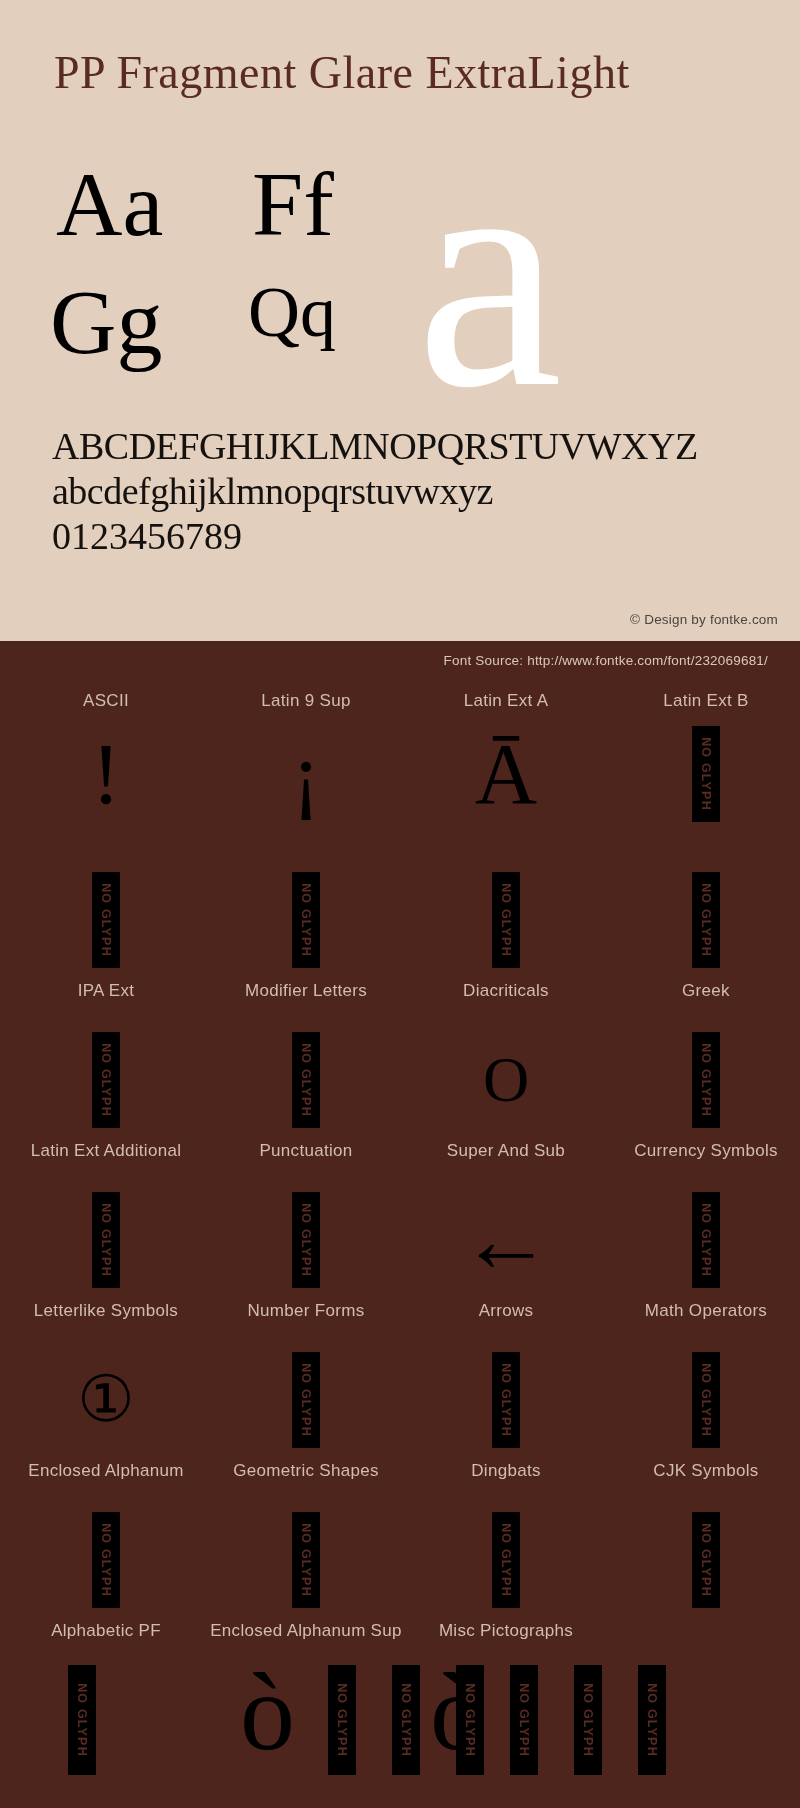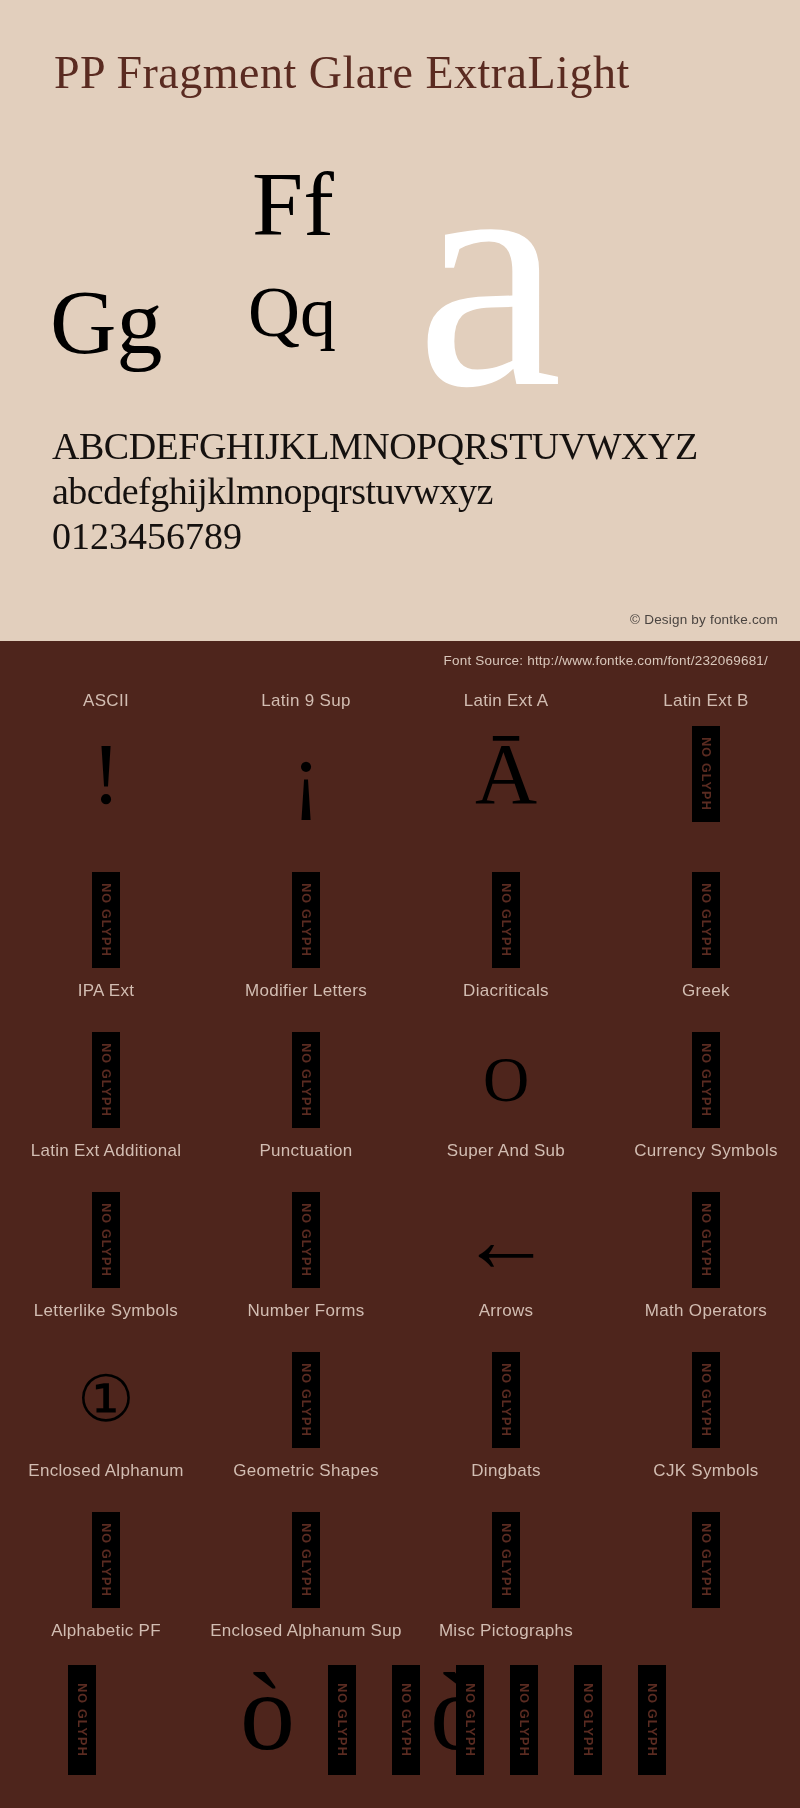--- a/index.html
+++ b/index.html
@@ -218,20 +218,21 @@
   }
 </style>
 </head>
 <body>
 
 <div id="top-panel">
 
   <div id="title">PP Fragment Glare ExtraLight</div>
 
   <div id="sample-grid">
+    <div class="sample-pair" id="pair-aa">Aa</div>
     <div class="sample-pair" id="pair-ff">Ff</div>
     <div class="sample-pair" id="pair-gg">Gg</div>
     <div class="sample-pair" id="pair-qq">Qq</div>
     <div id="showcase-letter">a</div>
   </div>
 
   <div id="charset">
     <div class="charset-line" id="charset-upper">ABCDEFGHIJKLMNOPQRSTUVWXYZ</div>
     <div class="charset-line" id="charset-lower">abcdefghijklmnopqrstuvwxyz</div>
     <div class="charset-line" id="charset-digits">0123456789</div>

